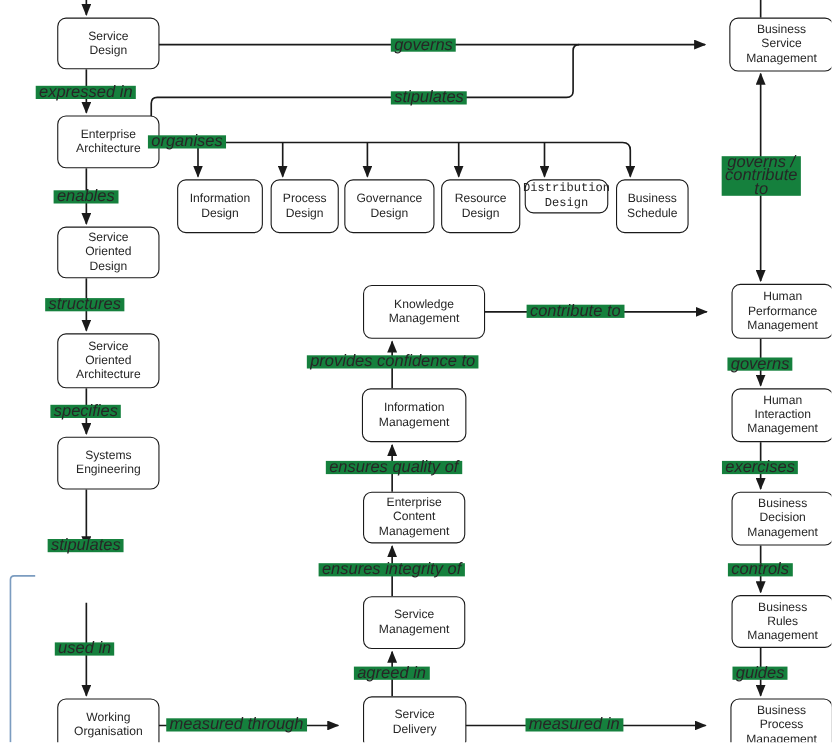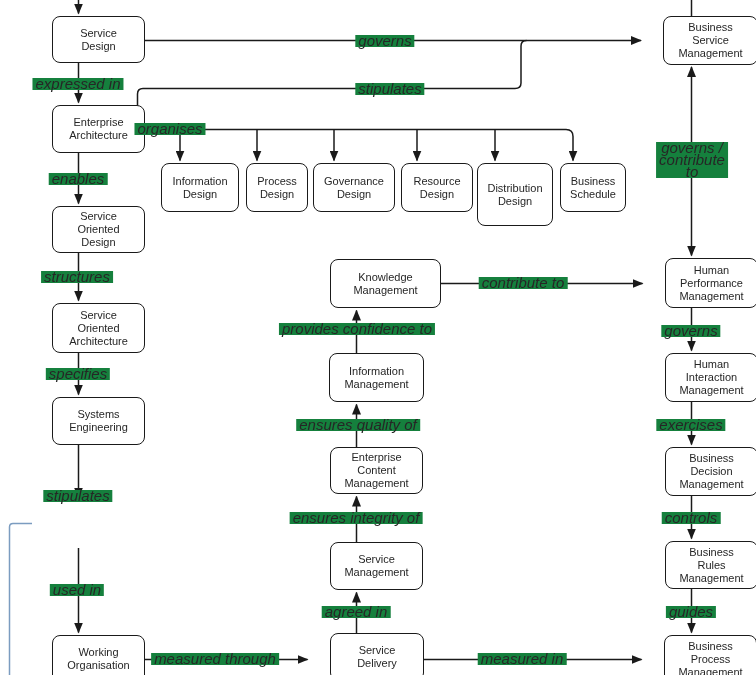--- a/index.html
+++ b/index.html
@@ -88,21 +88,21 @@
 Organisation</div>
 
   <div class="node" style="left:141px;top:163px;width:78px;height:49px;">Information
 Design</div>
   <div class="node" style="left:226px;top:163px;width:62px;height:49px;">Process
 Design</div>
   <div class="node" style="left:293px;top:163px;width:82px;height:49px;">Governance
 Design</div>
   <div class="node" style="left:381px;top:163px;width:72px;height:49px;">Resource
 Design</div>
-  <div class="node" style="left:457px;top:163px;width:76px;height:63px;">Distribution
+  <div class="node" style="left:457px;top:163px;width:76px;height:31px;font-family:Liberation Mono, monospace;">Distribution
 Design</div>
   <div class="node" style="left:540px;top:163px;width:66px;height:49px;">Business
 Schedule</div>
 
   <div class="node" style="left:310px;top:259px;width:111px;height:49px;">Knowledge
 Management</div>
   <div class="node" style="left:309px;top:353px;width:95px;height:49px;">Information
 Management</div>
   <div class="node" style="left:310px;top:447px;width:93px;height:47px;">Enterprise
 Content

